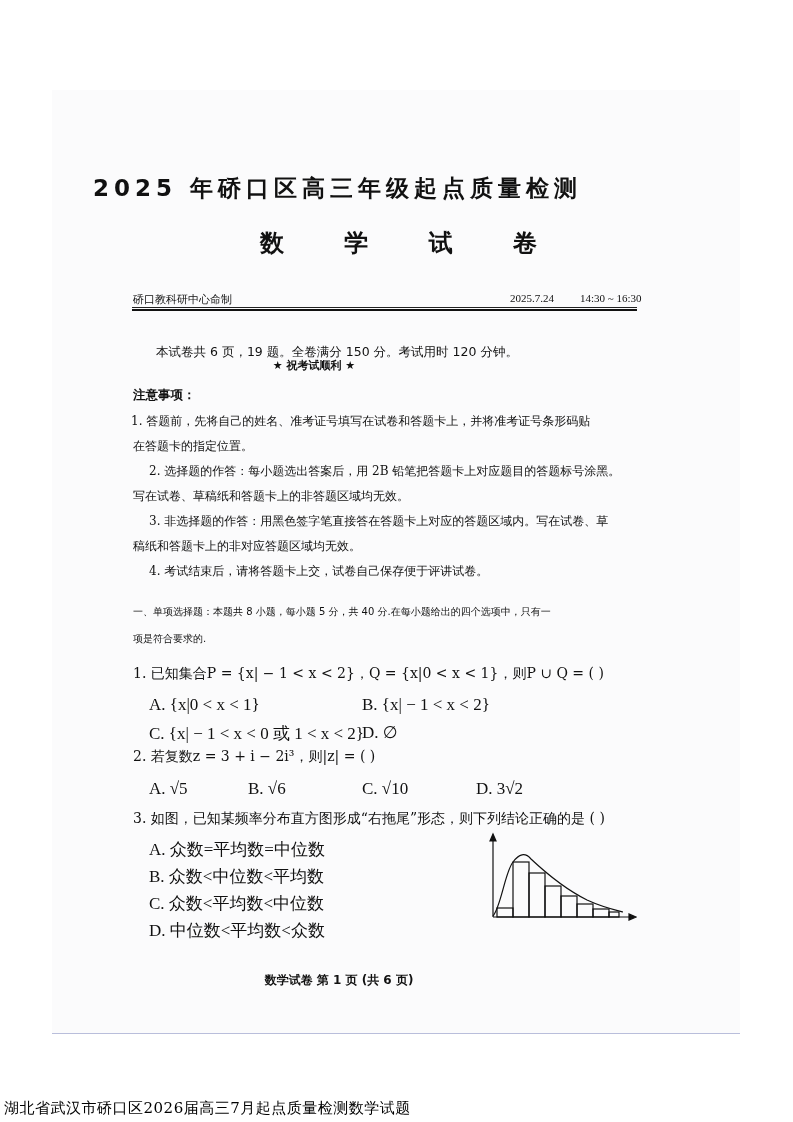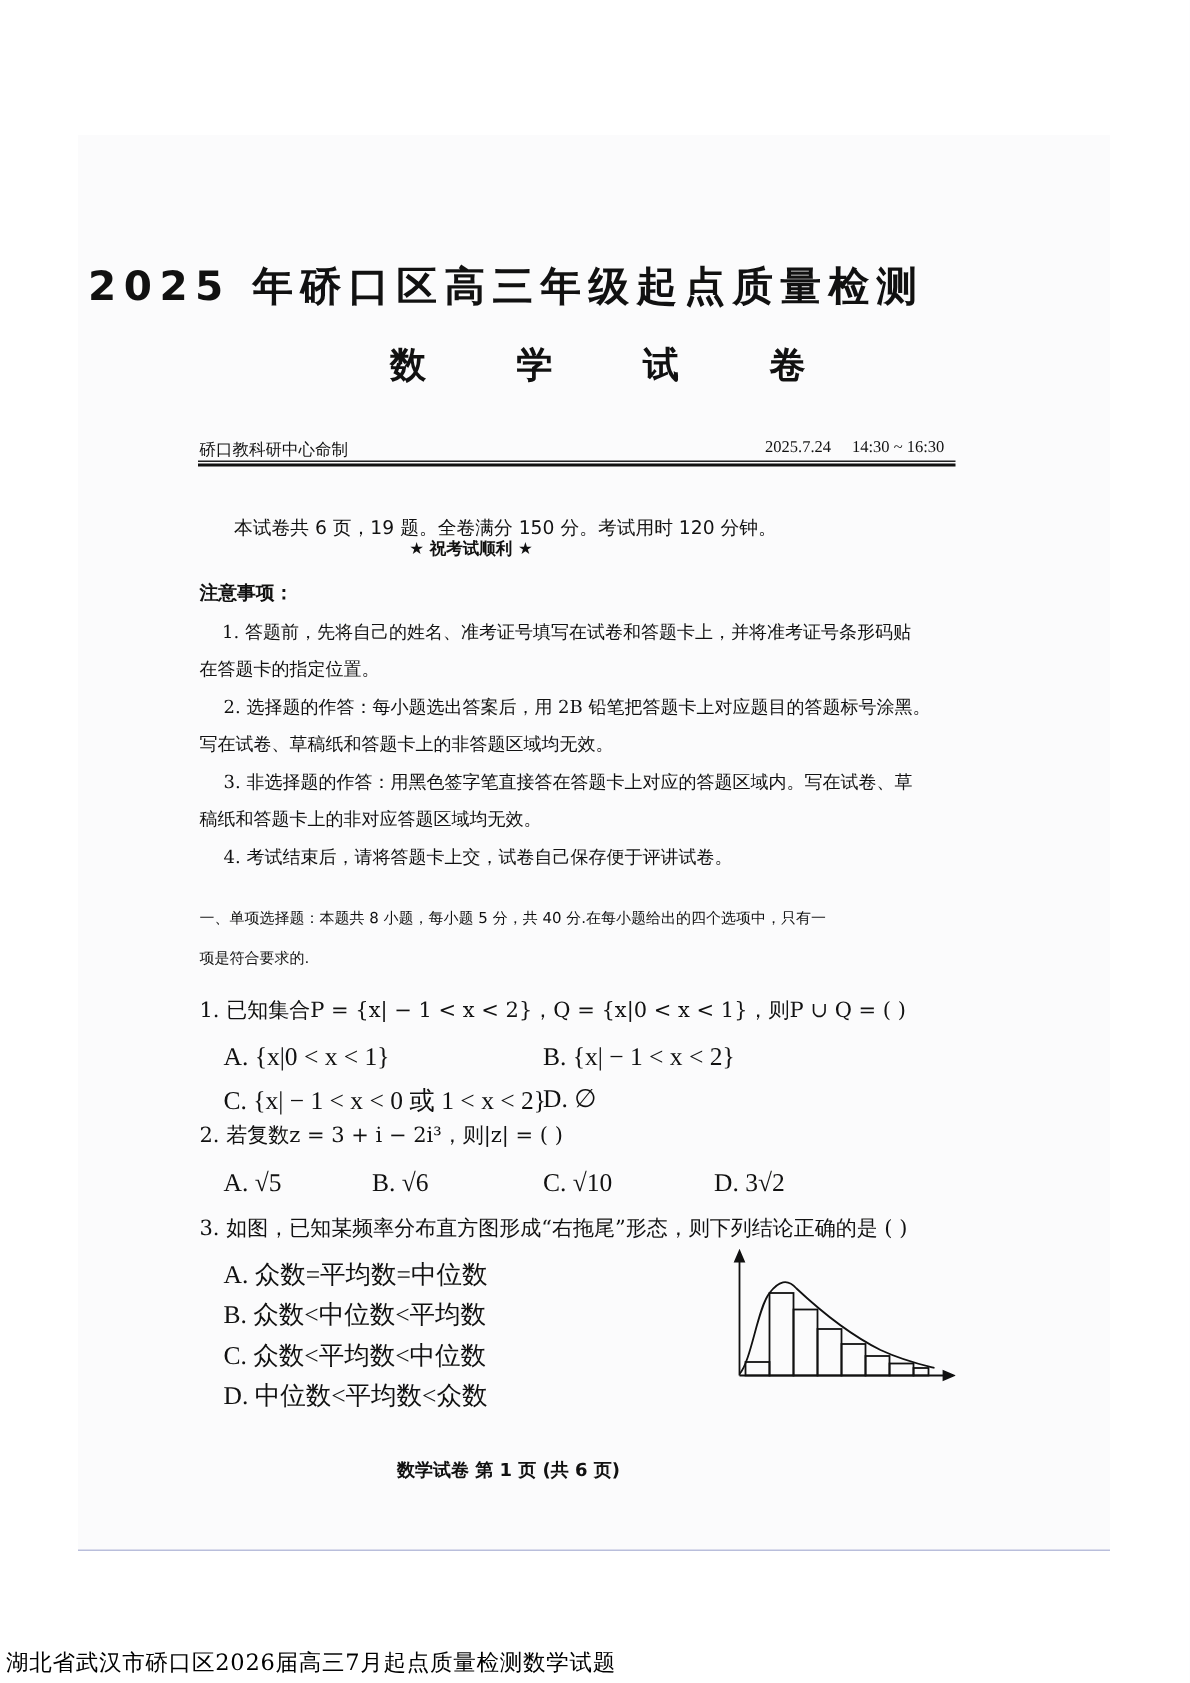--- a/index.html
+++ b/index.html
@@ -10,31 +10,31 @@
     color: #111;
   }
   .scan {
     position: absolute; left: 52px; top: 90px; width: 688px; height: 943px;
     background: #fbfbfc;
     border-bottom: 1px solid #b9bedb;
   }
   .abs { position: absolute; white-space: nowrap; }
   .title1 {
     left: 0; width: 675px; top: 173px; text-align: center;
-    font-size: 27px; font-weight: bold; letter-spacing: 5px;
+    font-size: 23px; font-weight: bold; letter-spacing: 5px;
     font-family: "DejaVu Sans", sans-serif;
   }
   .title2 {
     left: 0; width: 793px; top: 227px; text-align: center;
     font-size: 24px; font-weight: bold; letter-spacing: 26px; padding-left: 30px; box-sizing: border-box;
     font-family: "DejaVu Sans", sans-serif;
   }
   .hdr-left { left: 133px; top: 292px; font-size: 11px; font-family: "DejaVu Serif", serif; }
   .hdr-right { left: 510px; top: 292px; font-size: 11px; font-family: "Liberation Serif", serif; }
-  .hdr-right span { margin-left: 14px; }
+  .hdr-right span { margin-left: 26px; }
   .rule-thin { position: absolute; left: 132px; top: 307px; width: 505px; height: 1px; background: #222; }
   .rule-thick { position: absolute; left: 132px; top: 309px; width: 505px; height: 2px; background: #111; }
   .intro { left: 156px; top: 322px; font-size: 12.5px; font-family: "DejaVu Sans", sans-serif; margin-top: 22px; }
   .wish { left: 0; width: 628px; text-align: center; top: 358px; font-size: 11px; font-weight: bold; font-family: "DejaVu Sans", sans-serif; }
   .notes-title { left: 133px; top: 387px; font-size: 12.5px; font-weight: bold; font-family: "DejaVu Sans", sans-serif; }
   .note { font-size: 12px; font-family: "DejaVu Serif", serif; }
   .sec { font-size: 10px; font-weight: normal; font-family: "DejaVu Sans", sans-serif; }
   .q { font-size: 14px; font-family: "DejaVu Serif", serif; }
   .opt { font-size: 17px; font-family: Liberation Serif, serif; }
   .footer { left: 0; width: 678px; text-align: center; top: 972px; font-size: 12px; font-weight: bold; font-family: "DejaVu Sans", sans-serif; }
@@ -53,21 +53,21 @@
 <div class="abs hdr-right">
   <span style="margin-left:0">2025.7.24</span><span>14:30 ~ 16:30</span>
 </div>
 <div class="rule-thin"></div>
 <div class="rule-thick"></div>
 
 <div class="abs intro">本试卷共 6 页，19 题。全卷满分 150 分。考试用时 120 分钟。</div>
 <div class="abs wish">★ 祝考试顺利 ★</div>
 
 <div class="abs notes-title">注意事项：</div>
-<div class="abs note" style="left:148px;top:413px">1. 答题前，先将自己的姓名、准考证号填写在试卷和答题卡上，并将准考证号条形码贴</div>
+<div class="abs note" style="left:131px;top:413px">1. 答题前，先将自己的姓名、准考证号填写在试卷和答题卡上，并将准考证号条形码贴</div>
 <div class="abs note" style="left:133px;top:438px">在答题卡的指定位置。</div>
 <div class="abs note" style="left:149px;top:463px">2. 选择题的作答：每小题选出答案后，用 2B 铅笔把答题卡上对应题目的答题标号涂黑。</div>
 <div class="abs note" style="left:133px;top:488px">写在试卷、草稿纸和答题卡上的非答题区域均无效。</div>
 <div class="abs note" style="left:149px;top:513px">3. 非选择题的作答：用黑色签字笔直接答在答题卡上对应的答题区域内。写在试卷、草</div>
 <div class="abs note" style="left:133px;top:538px">稿纸和答题卡上的非对应答题区域均无效。</div>
 <div class="abs note" style="left:149px;top:563px">4. 考试结束后，请将答题卡上交，试卷自己保存便于评讲试卷。</div>
 
 <div class="abs sec" style="left:133px;top:605px">一、单项选择题：本题共 8 小题，每小题 5 分，共 40 分.在每小题给出的四个选项中，只有一</div>
 <div class="abs sec" style="left:133px;top:632px">项是符合要求的.</div>
 

